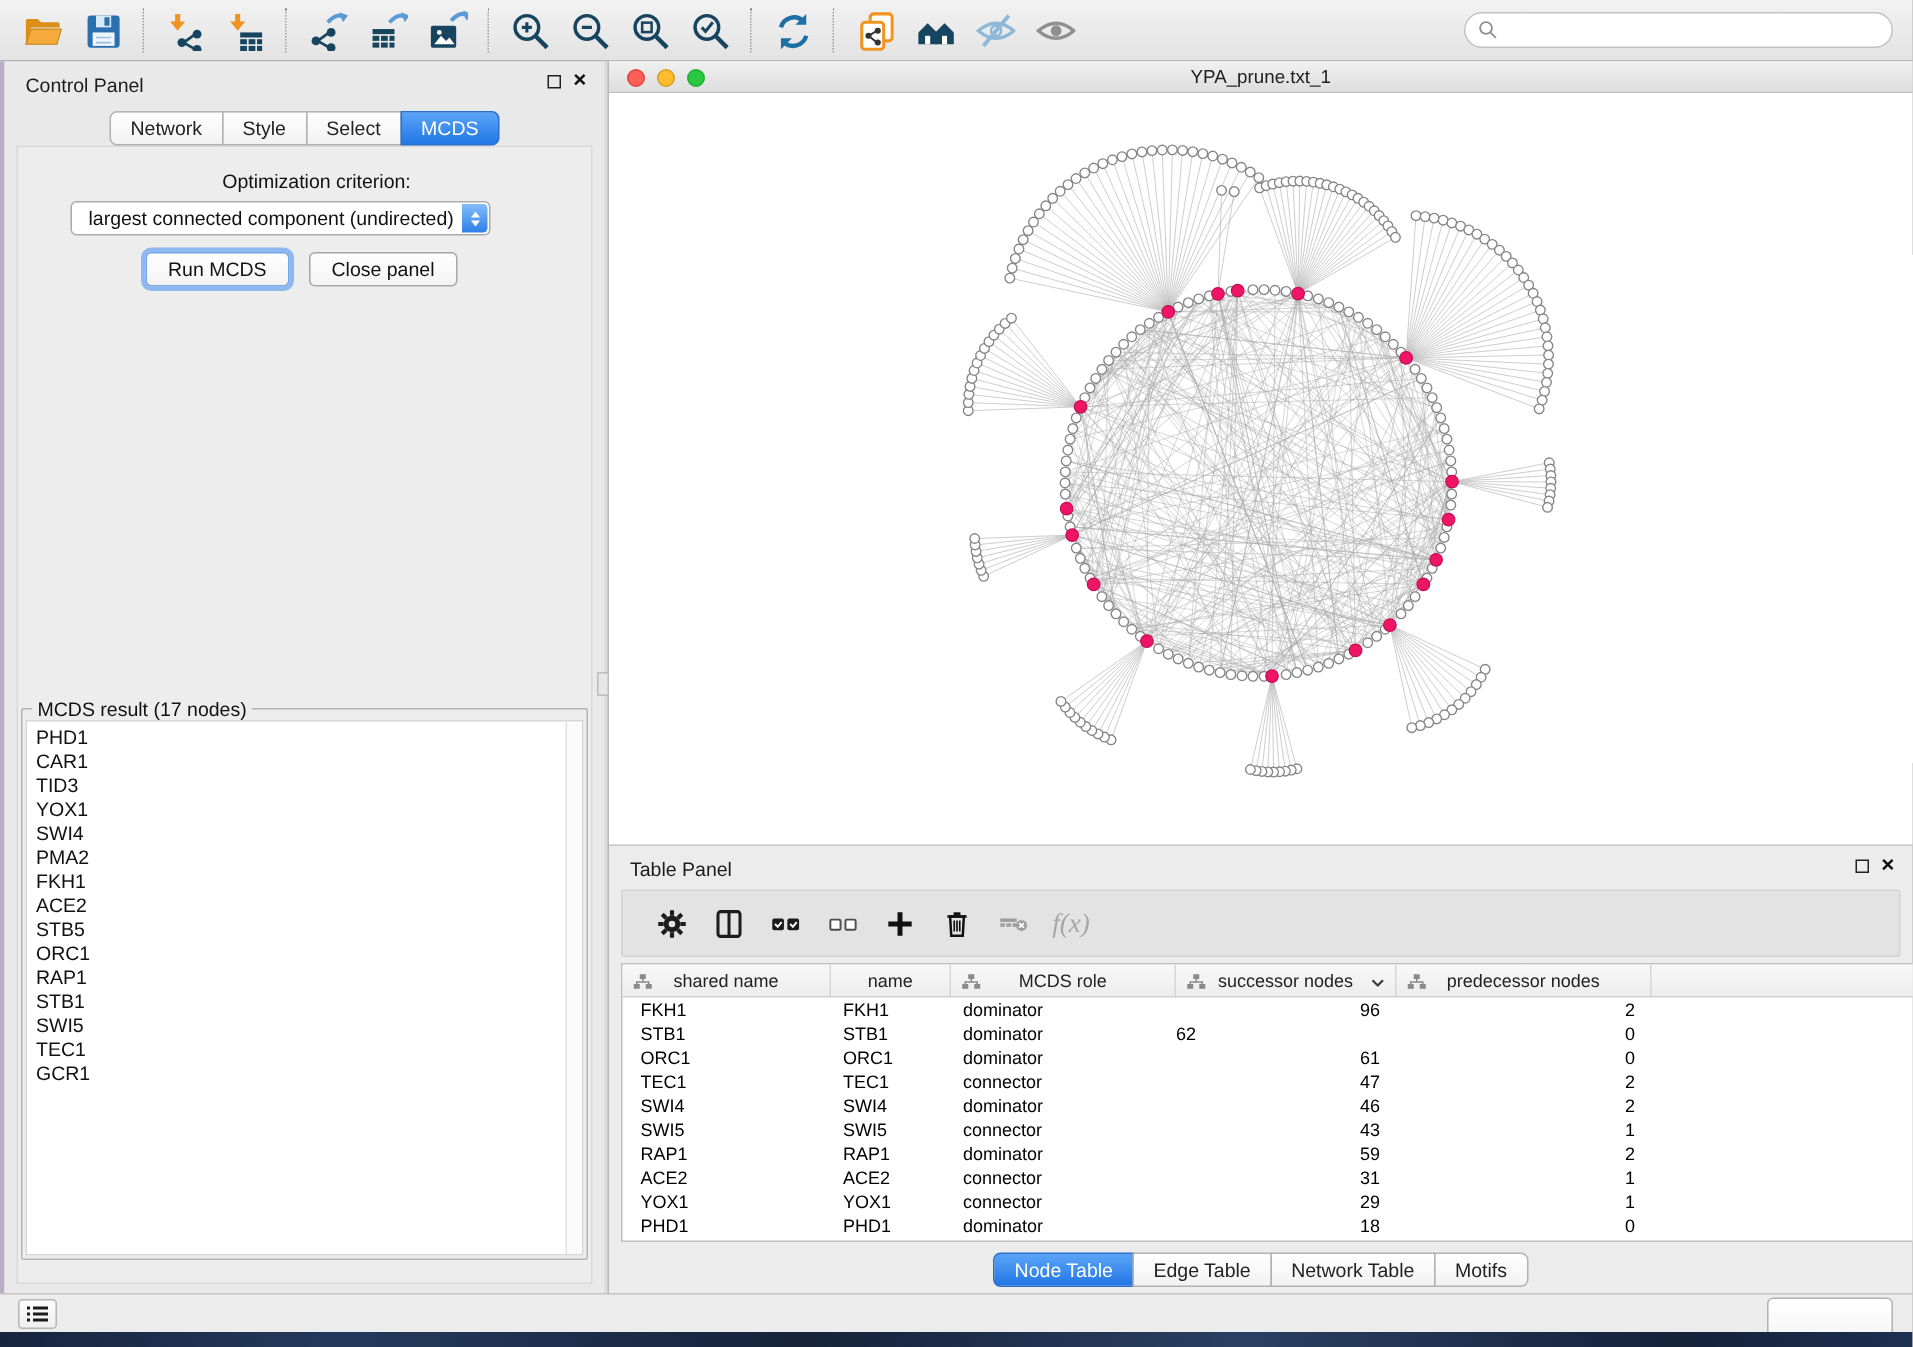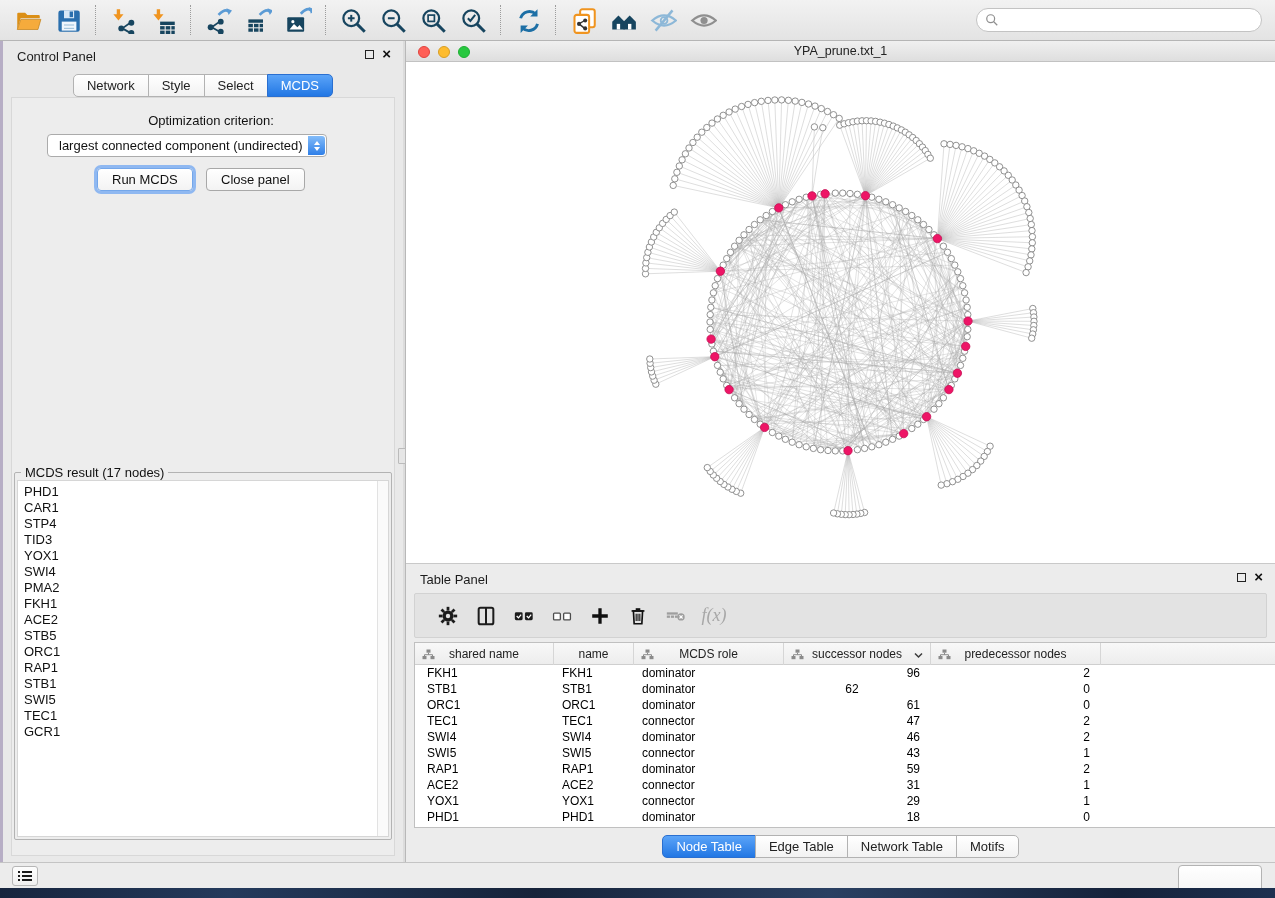--- a/index.html
+++ b/index.html
@@ -303,21 +303,20 @@
         </span>
     </div>
     <div class="btn focused run-btn">Run MCDS</div>
     <div class="btn closep-btn">Close panel</div>
     <fieldset class="fieldset">
       <legend>MCDS result (17 nodes)</legend>
       <div class="result-list" id="result-list">
         <div class="list-track"></div>
       <div class="result-item">PHD1</div>
           <div class="result-item">CAR1</div>
-          <div class="result-item">STP4</div>
           <div class="result-item">TID3</div>
           <div class="result-item">YOX1</div>
           <div class="result-item">SWI4</div>
           <div class="result-item">PMA2</div>
           <div class="result-item">FKH1</div>
           <div class="result-item">ACE2</div>
           <div class="result-item">STB5</div>
           <div class="result-item">ORC1</div>
           <div class="result-item">RAP1</div>
           <div class="result-item">STB1</div>
@@ -1271,21 +1270,21 @@
             <div class="gt-cell" style="width: 139px; line-height: 16px; padding-left: 12px;">FKH1</div>
             <div class="gt-cell" style="width: 80px; line-height: 16px; padding-left: 8px;">FKH1</div>
             <div class="gt-cell" style="width: 150px; line-height: 16px; padding-left: 8px;">dominator</div>
             <div class="gt-cell" style="width: 147px; line-height: 16px; text-align: right; padding-right: 11px;">96</div>
             <div class="gt-cell" style="width: 170px; line-height: 16px; text-align: right; padding-right: 11px;">2</div>
           </div>
           <div class="gt-row">
             <div class="gt-cell" style="width: 139px; line-height: 16px; padding-left: 12px;">STB1</div>
             <div class="gt-cell" style="width: 80px; line-height: 16px; padding-left: 8px;">STB1</div>
             <div class="gt-cell" style="width: 150px; line-height: 16px; padding-left: 8px;">dominator</div>
-            <div class="gt-cell" style="width: 147px; line-height: 16px; text-align: center; padding-right: 11px;">62</div>
+            <div class="gt-cell" style="width: 147px; line-height: 16px; text-align: left; padding-right: 11px;">62</div>
             <div class="gt-cell" style="width: 170px; line-height: 16px; text-align: right; padding-right: 11px;">0</div>
           </div>
           <div class="gt-row">
             <div class="gt-cell" style="width: 139px; line-height: 16px; padding-left: 12px;">ORC1</div>
             <div class="gt-cell" style="width: 80px; line-height: 16px; padding-left: 8px;">ORC1</div>
             <div class="gt-cell" style="width: 150px; line-height: 16px; padding-left: 8px;">dominator</div>
             <div class="gt-cell" style="width: 147px; line-height: 16px; text-align: right; padding-right: 11px;">61</div>
             <div class="gt-cell" style="width: 170px; line-height: 16px; text-align: right; padding-right: 11px;">0</div>
           </div>
           <div class="gt-row">

